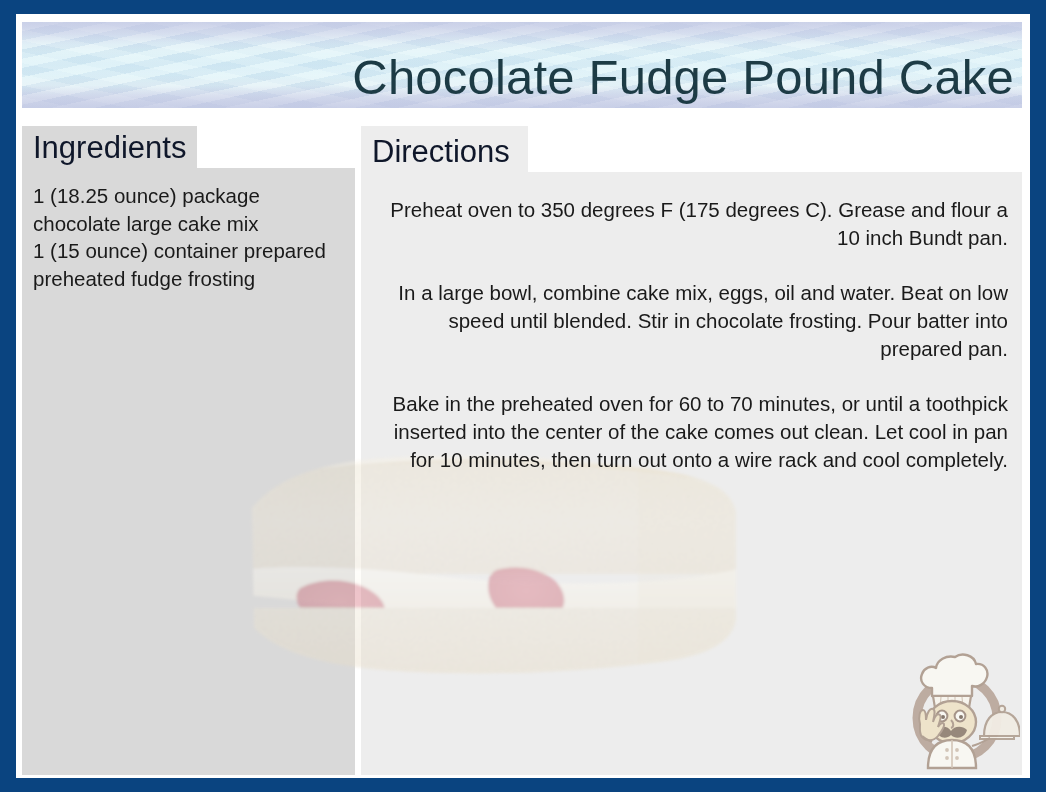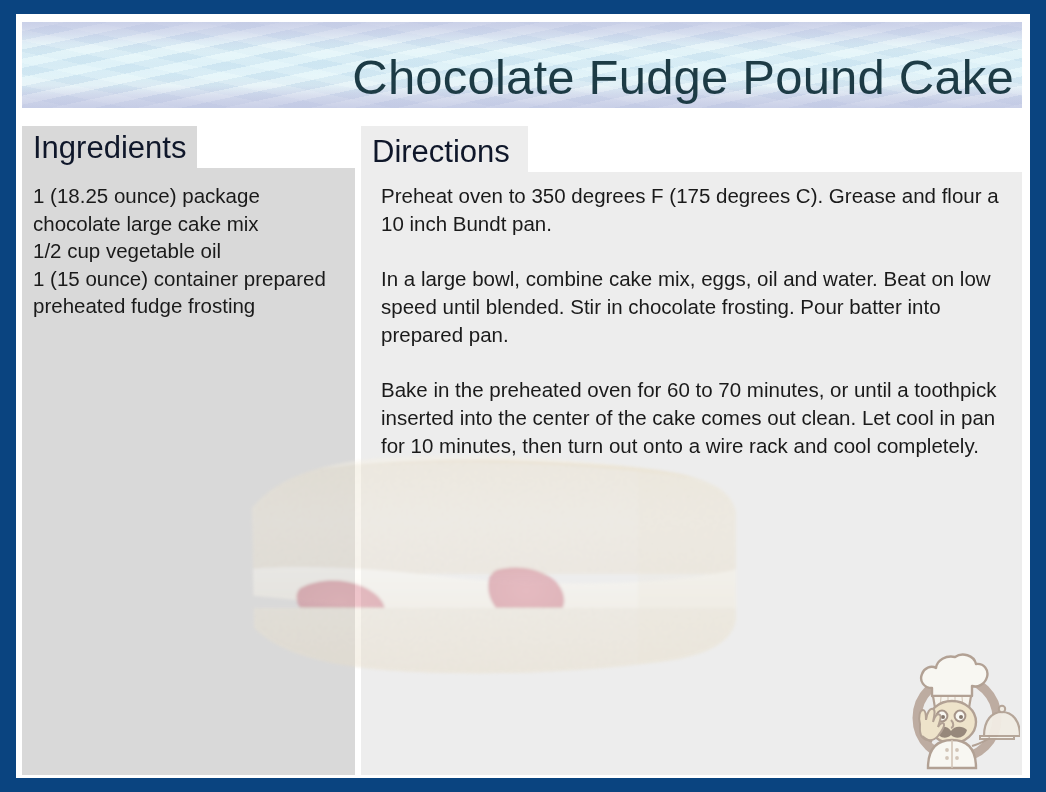--- a/index.html
+++ b/index.html
@@ -140,21 +140,21 @@
   #directions-panel  .panel-head { padding: 8px 0 0 11px; }
 
   .panel-body {
     position: absolute;
     left: 0;
     right: 0;
     z-index: 3;
     color: #1a1a1a;
   }
   #ingredients-panel .panel-body { top: 56px; padding: 0 10px 0 11px; }
-  #directions-panel  .panel-body { top: 56px; padding: 0 14px 0 20px; }
+  #directions-panel  .panel-body { top: 70px; padding: 0 14px 0 20px; text-align: right; }
 
   .ing-line {
     font-size: 20.5px;
     line-height: 27.5px;
     white-space: nowrap;
   }
   .dir-para {
     font-size: 20.5px;
     line-height: 28px;
     margin: 0 0 27px 0;
@@ -195,21 +195,20 @@
     <div class="banner-fade"></div>
     <div id="title">Chocolate Fudge Pound Cake</div>
   </div>
 
   <div id="ingredients-panel">
     <div class="notch"></div>
     <div class="panel-head">Ingredients</div>
     <div class="panel-body">
       <div class="ing-line">1 (18.25 ounce) package</div>
       <div class="ing-line">chocolate large cake mix</div>
-      <div class="ing-line">1/2 cup vegetable oil</div>
       <div class="ing-line">1 (15 ounce) container prepared</div>
       <div class="ing-line">preheated fudge frosting</div>
     </div>
   </div>
 
   <div id="directions-panel">
     <div class="notch"></div>
     <div class="panel-head">Directions</div>
     <div class="panel-body">
       <p class="dir-para">Preheat oven to 350 degrees F (175 degrees C). Grease and flour a 10 inch Bundt pan.</p>

